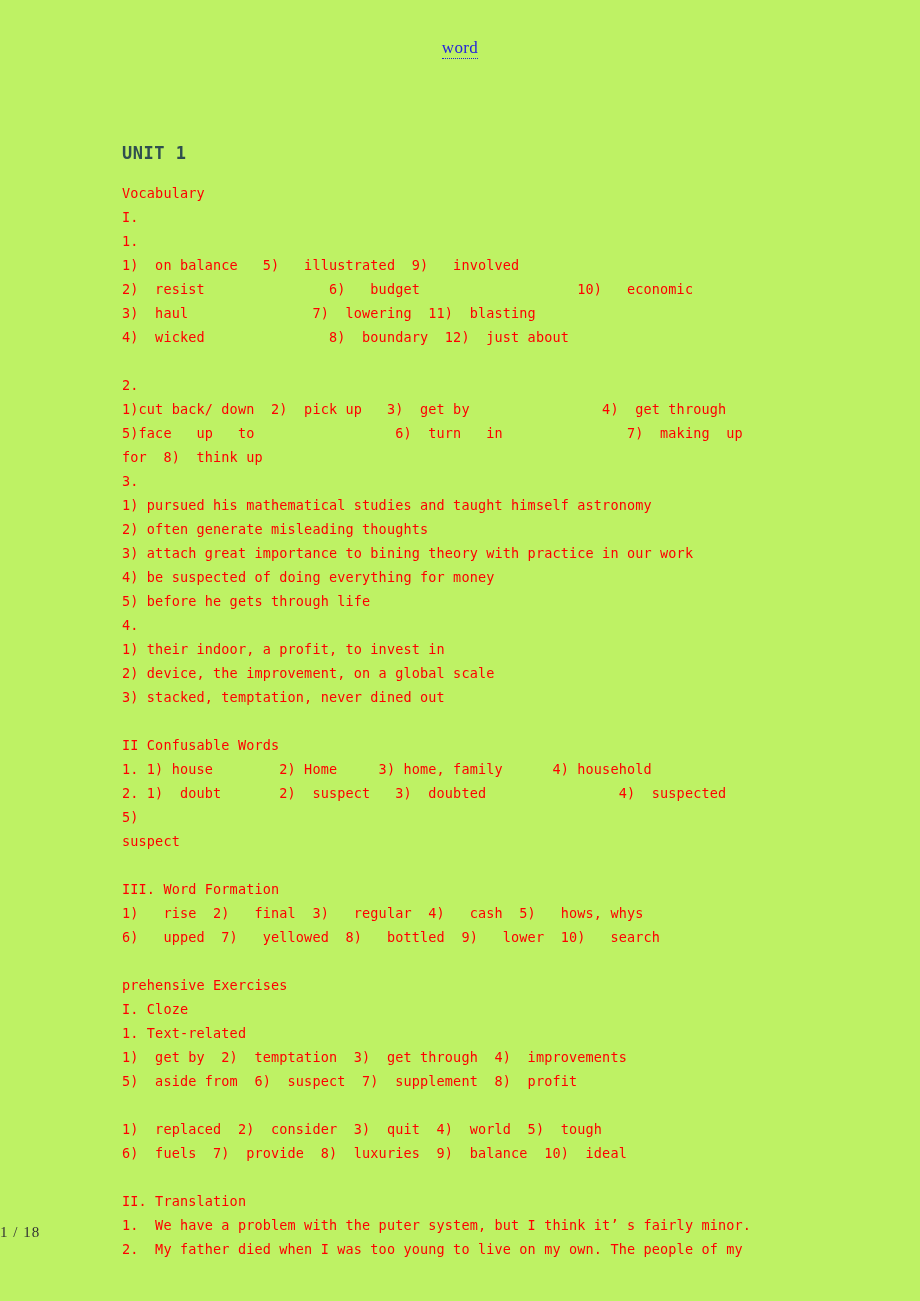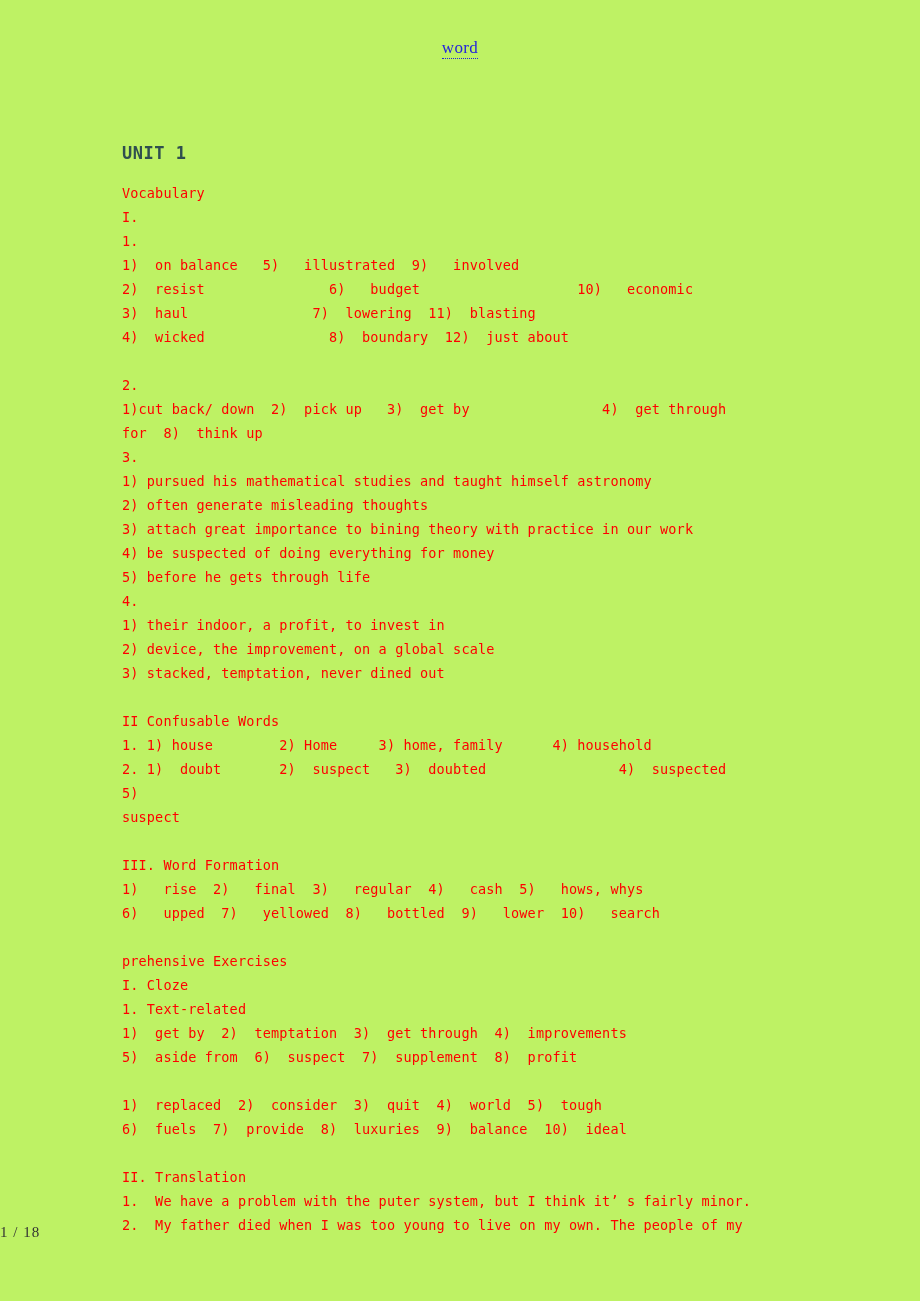--- a/index.html
+++ b/index.html
@@ -108,20 +108,21 @@
         <div class="line">Vocabulary</div>
         <div class="line">I.</div>
         <div class="line">1.</div>
         <div class="line">1)  on balance   5)   illustrated  9)   involved</div>
         <div class="line">2)  resist               6)   budget                   10)   economic</div>
         <div class="line">3)  haul               7)  lowering  11)  blasting</div>
         <div class="line">4)  wicked               8)  boundary  12)  just about</div>
         <div class="line blank"></div>
         <div class="line">2.</div>
         <div class="line">1)cut back/ down  2)  pick up   3)  get by                4)  get through</div>
+        <div class="line">5)face   up   to                 6)  turn   in               7)  making  up</div>
         <div class="line">for  8)  think up</div>
         <div class="line">3.</div>
         <div class="line">1) pursued his mathematical studies and taught himself astronomy</div>
         <div class="line">2) often generate misleading thoughts</div>
         <div class="line">3) attach great importance to bining theory with practice in our work</div>
         <div class="line">4) be suspected of doing everything for money</div>
         <div class="line">5) before he gets through life</div>
         <div class="line">4.</div>
         <div class="line">1) their indoor, a profit, to invest in</div>
         <div class="line">2) device, the improvement, on a global scale</div>

